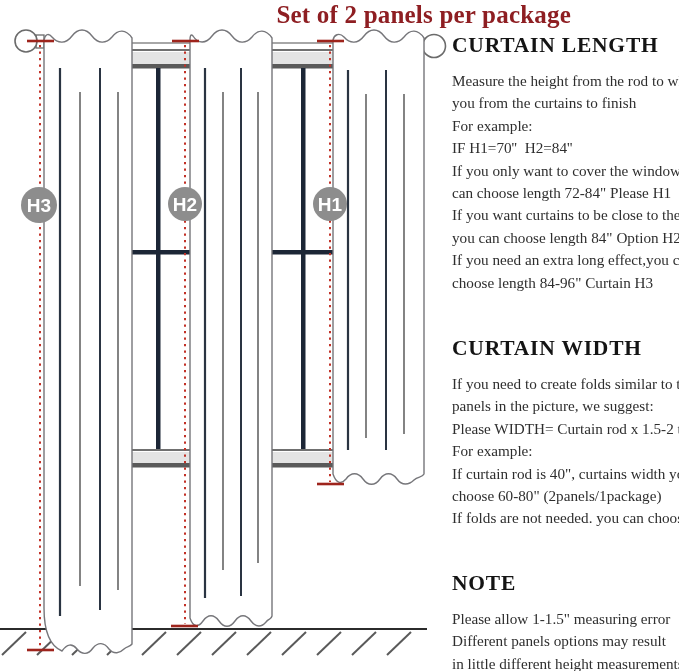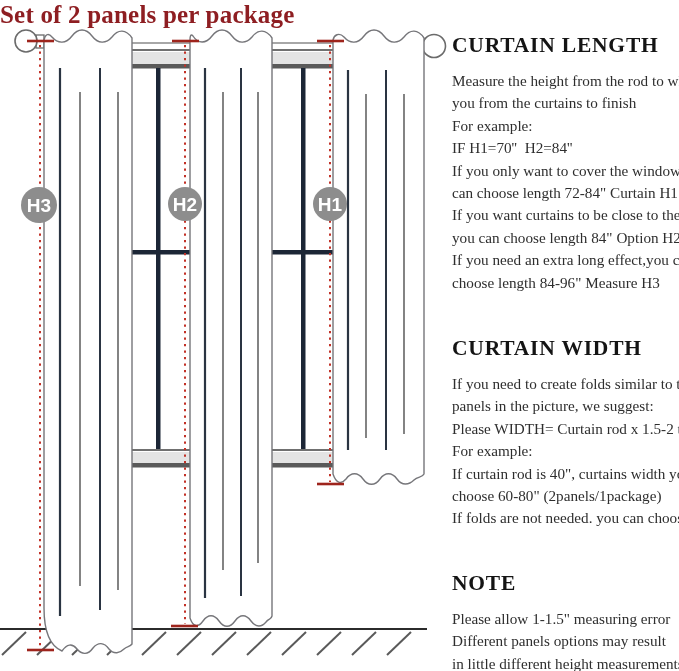--- a/index.html
+++ b/index.html
@@ -2,21 +2,21 @@
 <html><head>
 <meta charset="utf-8">
 <style>
   html,body { margin:0; padding:0; }
   body {
     width:679px; height:671px; position:relative; overflow:hidden;
     background:#ffffff;
     font-family:"Liberation Serif", serif;
   }
   .title {
-    position:absolute; top:0; left:0; width:571px; text-align:left;
+    position:absolute; top:0; left:0; width:571px; text-align:right;
     font-size:25px; line-height:30px; font-weight:700; color:#8e1e22;
     letter-spacing:0.2px;
   }
   .diagram { position:absolute; top:0; left:0; }
   .section { position:absolute; left:452px; width:232px; }
   #section-length { top:33px; }
   #section-width  { top:336px; }
   #section-note   { top:571px; }
   .section h2 {
     margin:0 0 12px 0; font-size:21.5px; line-height:25px; font-weight:700;
@@ -140,25 +140,25 @@
   </g>
 </svg>
 
 <div class="section" id="section-length">
   <h2>CURTAIN LENGTH</h2>
   <p><span>Measure the height from the rod to where</span></p>
   <p><span>you from the curtains to finish</span></p>
   <p><span>For example:</span></p>
   <p><span class="b">IF H1=70''  H2=84''</span></p>
   <p><span>If you only want to cover the window,you</span></p>
-  <p><span>can choose length 72-84" </span><span class="b">Curtain H1</span></p>
+  <p><span>can choose length 72-84" </span><span class="b">Please H1</span></p>
   <p><span>If you want curtains to be close to the floor,</span></p>
   <p><span>you can choose length 84" </span><span class="b">Option H2</span></p>
   <p><span>If you need an extra long effect,you can</span></p>
-  <p><span>choose length 84-96" </span><span class="b">Measure H3</span></p>
+  <p><span>choose length 84-96" </span><span class="b">Curtain H3</span></p>
 </div>
 
 <div class="section" id="section-width">
   <h2>CURTAIN WIDTH</h2>
   <p><span>If you need to create folds similar to those</span></p>
   <p><span>panels in the picture, we suggest:</span></p>
   <p><span>Please </span><span class="b">WIDTH</span><span>= Curtain rod x 1.5-2 times</span></p>
   <p><span>For example:</span></p>
   <p><span>If curtain rod is 40", curtains width you can</span></p>
   <p><span>choose 60-80" (2panels/1package)</span></p>

